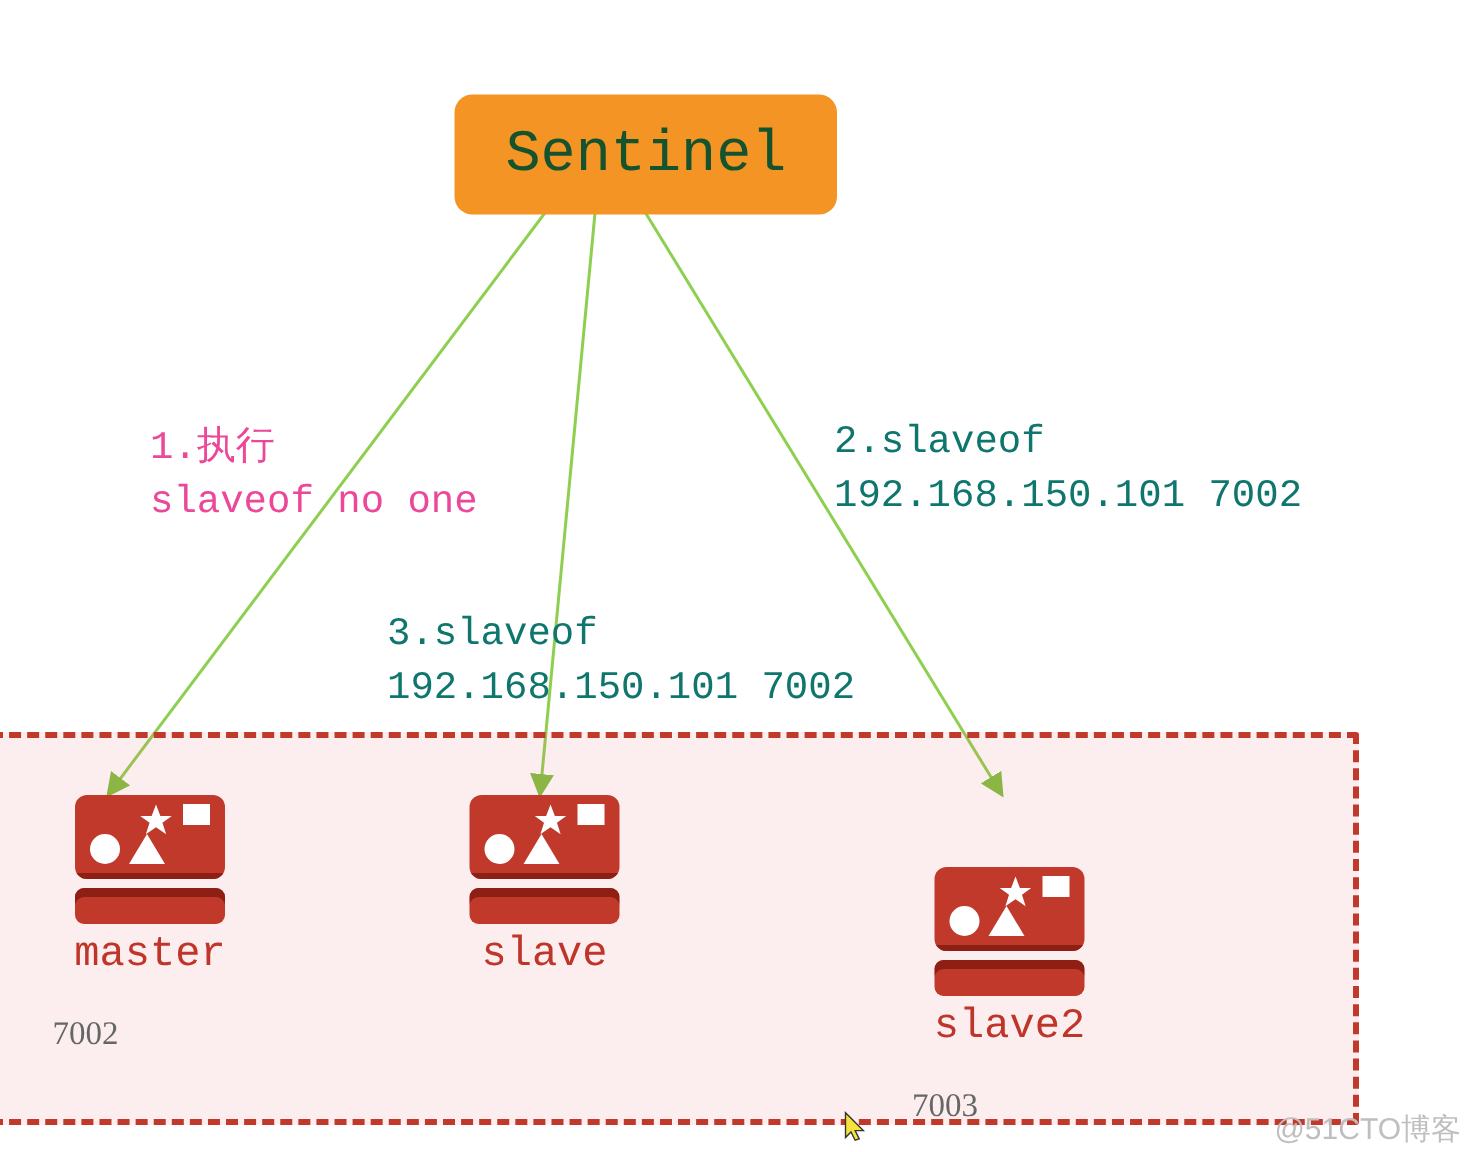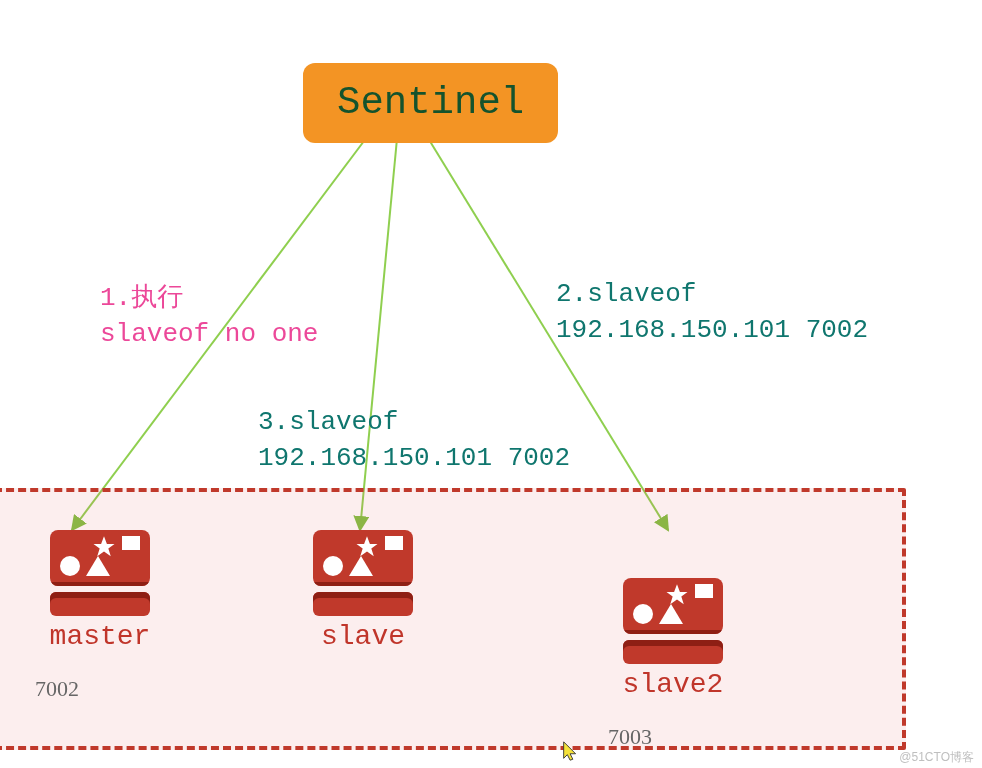--- a/index.html
+++ b/index.html
@@ -69,21 +69,21 @@
   }
   .redis-port {
     font-family: Liberation Serif, serif;
     font-size: 22px;
     color: #666;
     margin-top: 24px;
   }
   svg.arrows { position: absolute; left:0; top:0; width:982px; height:768px; pointer-events: none; }
   .watermark {
     position: absolute; right: 8px; bottom: 2px;
-    font-size: 12px; color: #bfbfbf;
+    font-size: 20px; color: #bfbfbf;
   }
   .cursor { position:absolute; width:22px; height:22px; }
 </style>
 </head>
 <body>
 
 <div class="canvas">
 
   <svg class="arrows">
     <defs>

